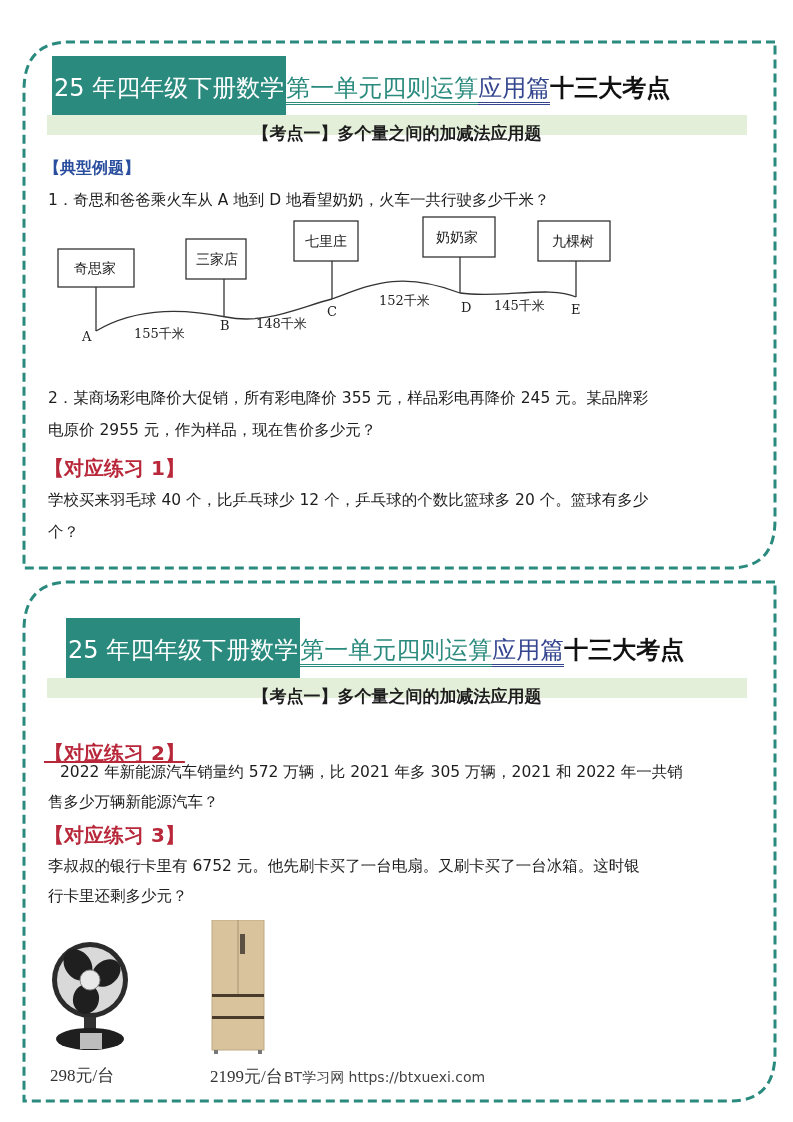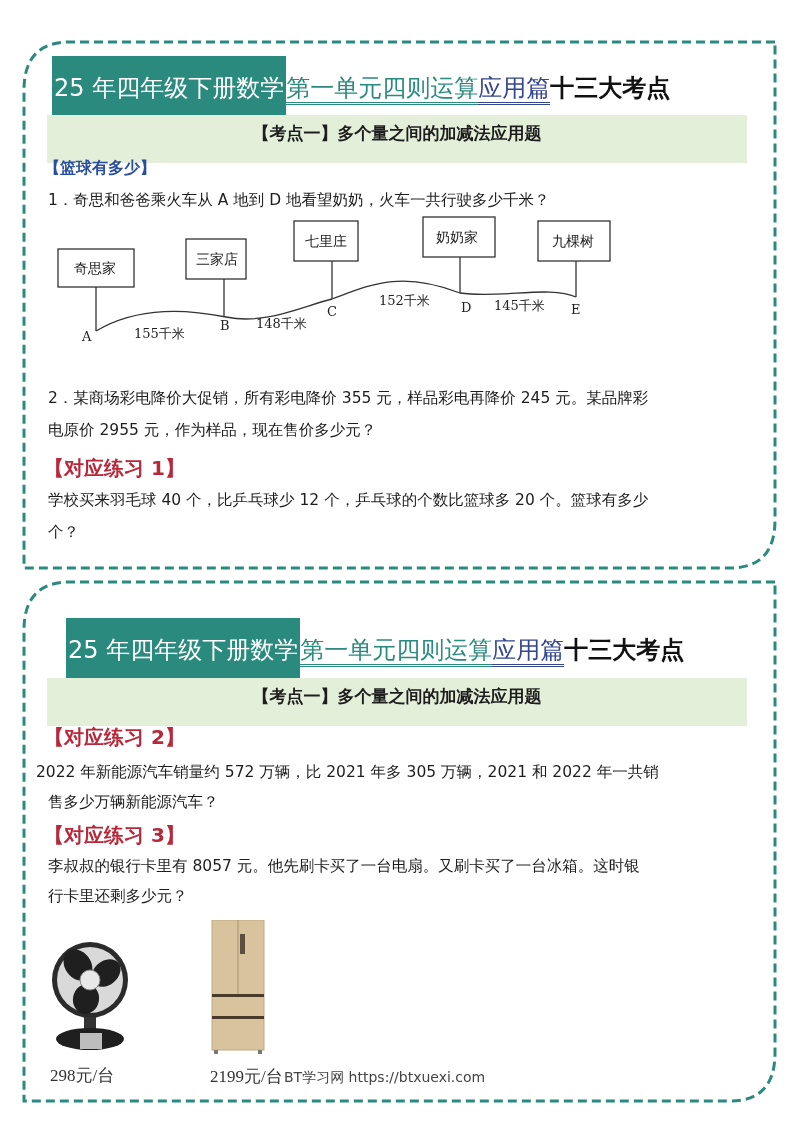--- a/index.html
+++ b/index.html
@@ -4,21 +4,21 @@
 <style>
   html, body { margin: 0; padding: 0; background: #ffffff; }
   body { width: 793px; height: 1122px; position: relative; overflow: hidden;
          font-family: "DejaVu Sans", "Liberation Sans", sans-serif; color: #1a1a1a; }
   .panel-border { position: absolute; left: 0; top: 0; pointer-events: none; }
   .title { position: absolute; font-size: 24px; white-space: nowrap; line-height: 40px; height: 40px; }
   .title .t-hl { background: #2a8a7e; color: #ffffff; padding: 12px 2px; display: inline-block; }
   .title .t-teal { color: #2a8a7e; border-bottom: 3px double #2a8a7e; }
   .title .t-blue { color: #34468f; border-bottom: 3px double #34468f; }
   .title .t-black { color: #111; font-weight: bold; text-align: center; }
-  .band { position: absolute; background: #e4efd9; height: 48px; line-height: 36px;
+  .band { position: absolute; background: #e4efd9; height: 20px; line-height: 36px;
           text-align: center; font-size: 17px; font-weight: bold; color: #1d1d1d; }
   .heading-blue { position: absolute; color: #2a4e9e; font-size: 16px; font-weight: bold; }
   .heading-red { position: absolute; color: #b8283a; font-size: 20px; font-weight: bold; }
   .para { position: absolute; font-size: 15.5px; line-height: 32px; color: #1d1d1d; }
   .diagram { position: absolute; left: 50px; top: 215px; }
   .diagram text { font-family: "DejaVu Serif", "Liberation Serif", serif; }
   .prod { position: absolute; font-family: "Liberation Serif", "DejaVu Serif", serif; font-size: 17px; color: #333; }
   .watermark { position: absolute; left: 284px; top: 1069px; font-size: 14px; color: #444; text-align: right; }
 </style>
 </head>
@@ -33,21 +33,21 @@
   </g>
 </svg>
 
 <div>
   <div class="title" style="left:52px; top:56px;">
     <span class="t-hl">25 年四年级下册数学</span><span class="t-teal">第一单元四则运算</span><span class="t-blue">应用篇</span><span class="t-black">十三大考点</span>
   </div>
 
   <div class="band" style="left:47px; top:115px; width:700px;">【考点一】多个量之间的加减法应用题</div>
 
-  <div class="heading-blue" style="left:44px; top:158px;">【篮球有多少】</div>
+  <div class="heading-blue" style="left:44px; top:158px;">【典型例题】</div>
 
   <div class="para" style="left:48px; top:184px;">1．奇思和爸爸乘火车从 A 地到 D 地看望奶奶，火车一共行驶多少千米？</div>
 
   <svg class="diagram" width="580" height="130" viewBox="0 0 580 130">
     <g fill="none" stroke="#333" stroke-width="1.3">
 
       <path d="M 46 116 C 90 90, 140 95, 176 102 C 215 110, 250 92, 282 84 C 320 70, 350 55, 410 78 C 450 84, 500 70, 526 82"></path>
 
       <rect x="8" y="34" width="76" height="38"></rect>
       <rect x="136" y="24" width="60" height="40"></rect>
@@ -89,26 +89,26 @@
   <div class="para" style="left:48px; top:516px;">个？</div>
 </div>
 
 <div>
   <div class="title" style="left:66px; top:618px;">
     <span class="t-hl">25 年四年级下册数学</span><span class="t-teal">第一单元四则运算</span><span class="t-blue">应用篇</span><span class="t-black">十三大考点</span>
   </div>
 
   <div class="band" style="left:47px; top:678px; width:700px;">【考点一】多个量之间的加减法应用题</div>
 
-  <div class="heading-red" style="left:44px; top:724px;">【对应练习 2】</div>
-  <div class="para" style="left:36px; top:756px;">2022 年新能源汽车销量约 572 万辆，比 2021 年多 305 万辆，2021 和 2022 年一共销</div>
+  <div class="heading-red" style="left:44px; top:740px;text-decoration:underline;">【对应练习 2】</div>
+  <div class="para" style="left:60px; top:756px;">2022 年新能源汽车销量约 572 万辆，比 2021 年多 305 万辆，2021 和 2022 年一共销</div>
   <div class="para" style="left:48px; top:786px;">售多少万辆新能源汽车？</div>
 
   <div class="heading-red" style="left:44px; top:822px;">【对应练习 3】</div>
-  <div class="para" style="left:48px; top:850px;">李叔叔的银行卡里有 8057 元。他先刷卡买了一台电扇。又刷卡买了一台冰箱。这时银</div>
+  <div class="para" style="left:48px; top:850px;">李叔叔的银行卡里有 6752 元。他先刷卡买了一台电扇。又刷卡买了一台冰箱。这时银</div>
   <div class="para" style="left:48px; top:880px;">行卡里还剩多少元？</div>
 
   <div class="prod" style="left:50px; top:935px; width:90px;">
     <svg width="80" height="120" viewBox="0 0 80 120">
       <circle cx="40" cy="45" r="38" fill="#2b2b2b"></circle>
       <circle cx="40" cy="45" r="33" fill="#d9d9d9"></circle>
       <g fill="#1f1f1f">
         <ellipse cx="28" cy="30" rx="13" ry="17" transform="rotate(-35 28 30)"></ellipse>
         <ellipse cx="56" cy="38" rx="12" ry="16" transform="rotate(50 56 38)"></ellipse>
         <ellipse cx="36" cy="64" rx="13" ry="15" transform="rotate(10 36 64)"></ellipse>

